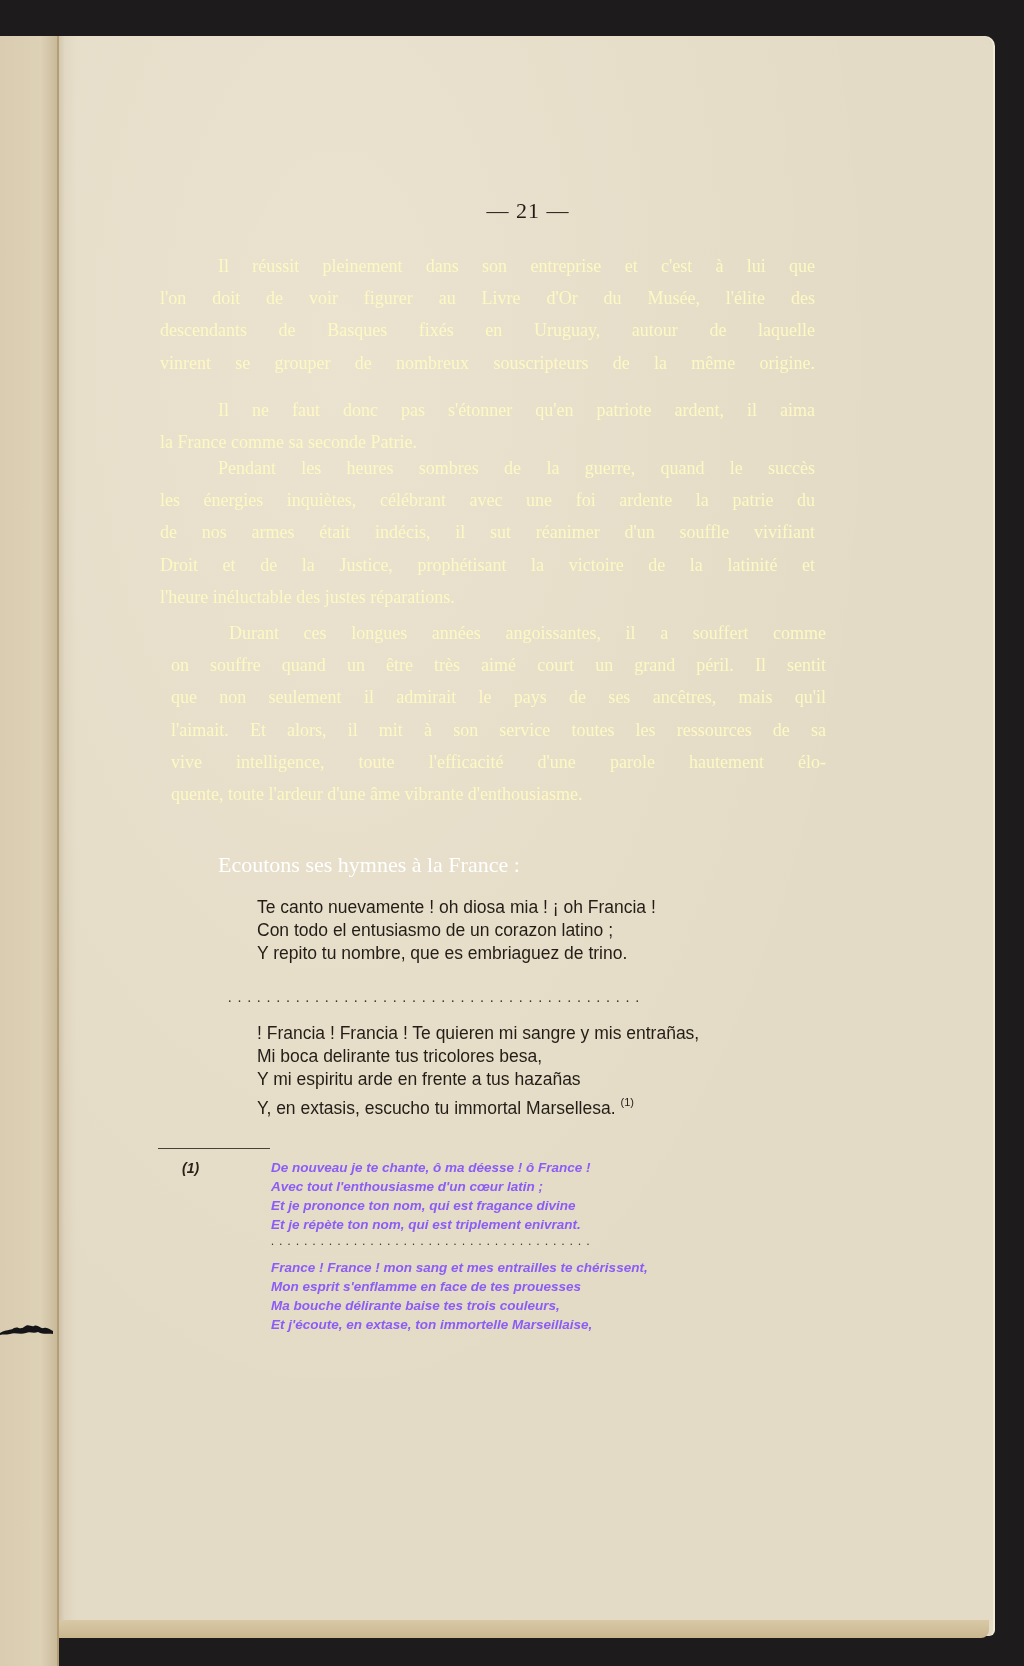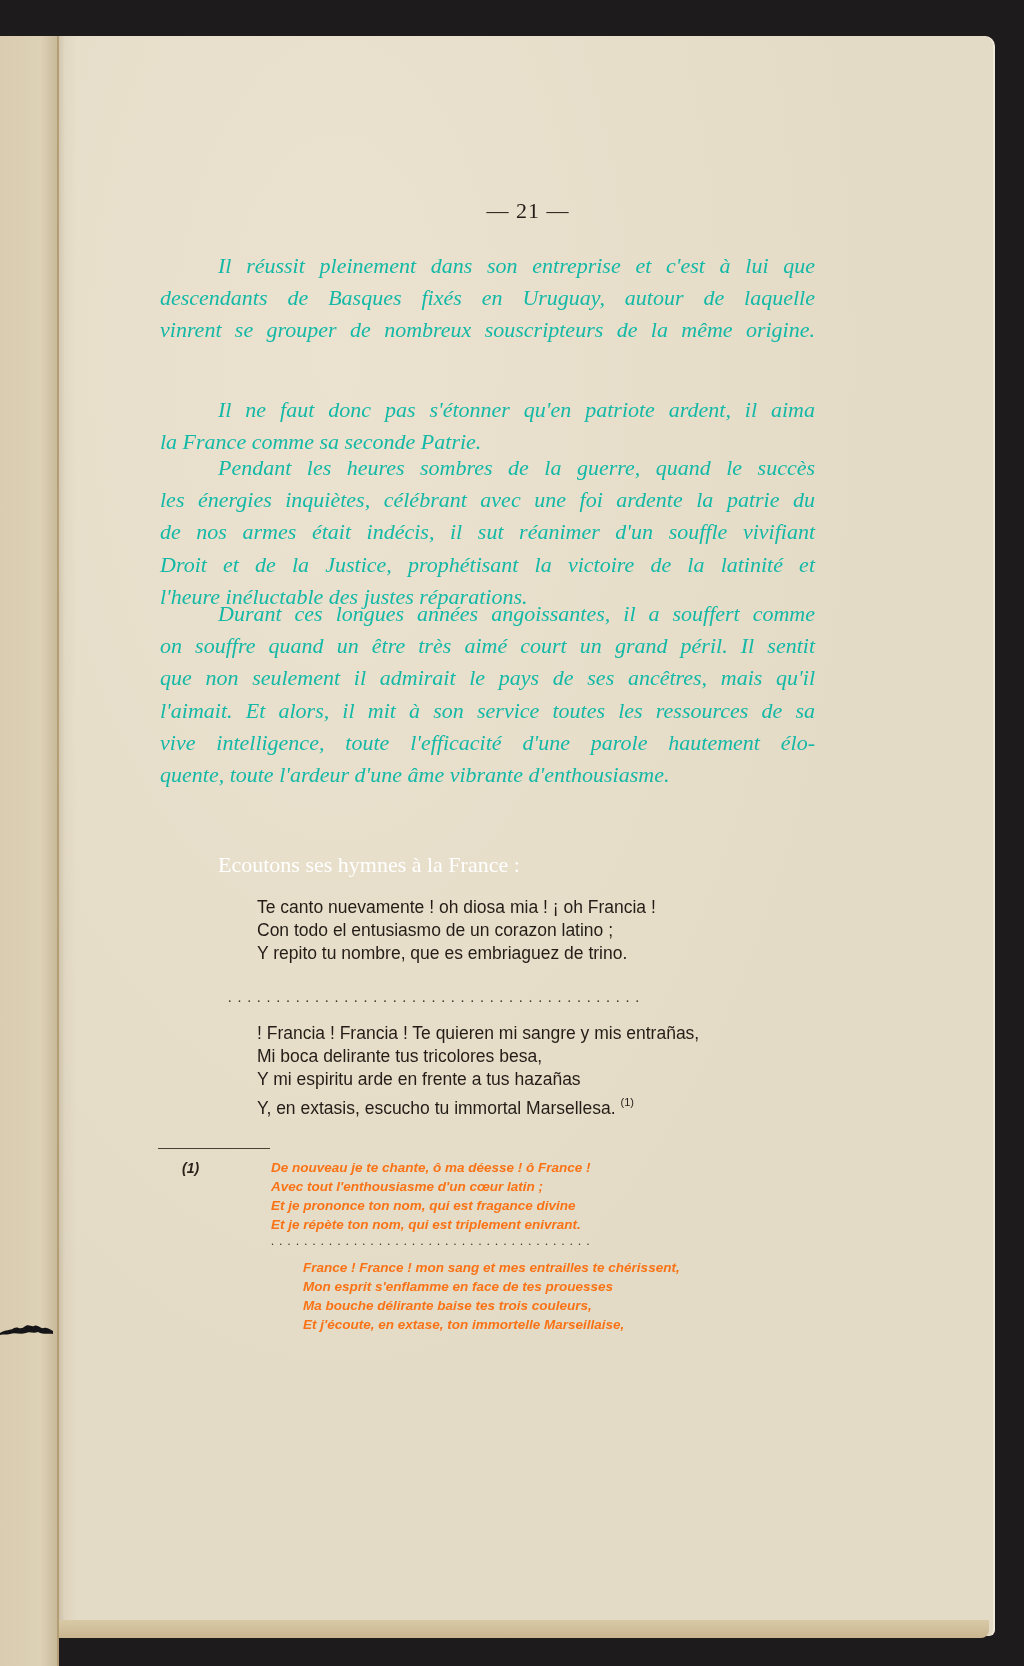--- a/index.html
+++ b/index.html
@@ -37,22 +37,22 @@
   }
   .text {
     position: absolute; color: #231c16; white-space: nowrap;
   }
   .folio {
     left: 16px; width: 1024px; top: 198px; text-align: center;
     font-size: 22px; letter-spacing: 1px;
   }
   .para {
     position: absolute; left: 160px; width: 655px;
-    font-size: 22px; line-height: 32.2px;
-    color: #14b8a6; text-align: justify; font-style: italic;
+    font-size: 18px; line-height: 32.2px;
+    color: #fef9c3; text-align: justify;
   }
   .para .line { display: block; text-align-last: justify; white-space: nowrap; }
   .para .line.last { text-align-last: left; }
   .indent { padding-left: 58px; }
   .intro {
     position: absolute; left: 218px; top: 852px;
     font-size: 22px; color: #ffffff;
   }
   .verse {
     position: absolute; left: 229px;
@@ -70,58 +70,59 @@
   }
   .fn-marker {
     position: absolute; left: 182px; top: 1160px;
     font-family: "Liberation Sans", "DejaVu Sans", sans-serif;
     font-style: italic; font-weight: bold; font-size: 14px; color: #2a2219;
   }
   .fn-verse {
     position: absolute; left: 271px;
     font-family: "Liberation Sans", "DejaVu Sans", sans-serif;
     font-style: italic; font-weight: bold;
-    font-size: 13.5px; line-height: 19px; color: #f97316;
+    font-size: 13.5px; line-height: 19px; color: #8b5cf6;
   }
   .fn-verse .vline { display: block; white-space: nowrap; }
   sup { font-size: 11px; vertical-align: 8px; }
 </style>
 </head>
 <body>
 
 <div class="left-leaf"></div>
 <div class="page"></div>
 <div class="page-edge"></div>
 <div class="gutter-line"></div>
 <svg class="ink-mark" viewBox="0 0 54 18">
   <path d="M0 15 C6 11 10 13 14 10 C18 8 20 12 24 9 C28 5 31 9 34 8 C38 6 40 11 44 10 C48 9 50 12 53 13 L53 16 C48 15 44 17 38 14 C33 16 30 13 26 15 C20 17 15 14 10 16 C6 17 3 16 0 17 Z" fill="#151417"></path>
 </svg>
 
 <div class="text folio">— 21 —</div>
 
 <div class="para" style="top:250px;">
   <span class="line indent">Il réussit pleinement dans son entreprise et c'est à lui que</span>
+  <span class="line">l'on doit de voir figurer au Livre d'Or du Musée, l'élite des</span>
   <span class="line">descendants de Basques fixés en Uruguay, autour de laquelle</span>
   <span class="line">vinrent se grouper de nombreux souscripteurs de la même origine.</span>
 </div>
 
 <div class="para" style="top:382px;margin-top:12px;">
   <span class="line indent">Il ne faut donc pas s'étonner qu'en patriote ardent, il aima</span>
   <span class="line last">la France comme sa seconde Patrie.</span>
 </div>
 
 <div class="para" style="top:452px;">
   <span class="line indent">Pendant les heures sombres de la guerre, quand le succès</span>
   <span class="line">les énergies inquiètes, célébrant avec une foi ardente la patrie du</span>
   <span class="line">de nos armes était indécis, il sut réanimer d'un souffle vivifiant</span>
   <span class="line">Droit et de la Justice, prophétisant la victoire de la latinité et</span>
   <span class="line last">l'heure inéluctable des justes réparations.</span>
 </div>
 
-<div class="para" style="top:598px;">
+<div class="para" style="top:617px;margin-left:11px;">
   <span class="line indent">Durant ces longues années angoissantes, il a souffert comme</span>
   <span class="line">on souffre quand un être très aimé court un grand péril. Il sentit</span>
   <span class="line">que non seulement il admirait le pays de ses ancêtres, mais qu'il</span>
   <span class="line">l'aimait. Et alors, il mit à son service toutes les ressources de sa</span>
   <span class="line">vive intelligence, toute l'efficacité d'une parole hautement élo-</span>
   <span class="line last">quente, toute l'ardeur d'une âme vibrante d'enthousiasme.</span>
 </div>
 
 <div class="intro">Ecoutons ses hymnes à la France :</div>
 
@@ -146,18 +147,18 @@
 
 <div class="fn-verse" style="top:1158px;">
   <span class="vline">De nouveau je te chante, ô ma déesse ! ô France !</span>
   <span class="vline">Avec tout l'enthousiasme d'un cœur latin ;</span>
   <span class="vline">Et je prononce ton nom, qui est fragance divine</span>
   <span class="vline">Et je répète ton nom, qui est triplement enivrant.</span>
 </div>
 
 <div class="dots" style="left:271px; top:1234px; font-size:12px; letter-spacing:5.3px;">.......................................</div>
 
-<div class="fn-verse" style="top:1258px;margin-left:32px;">
+<div class="fn-verse" style="top:1258px;">
   <span class="vline">France ! France ! mon sang et mes entrailles te chérissent,</span>
   <span class="vline">Mon esprit s'enflamme en face de tes prouesses</span>
   <span class="vline">Ma bouche délirante baise tes trois couleurs,</span>
   <span class="vline">Et j'écoute, en extase, ton immortelle Marseillaise,</span>
 </div>
 
 </body></html>

